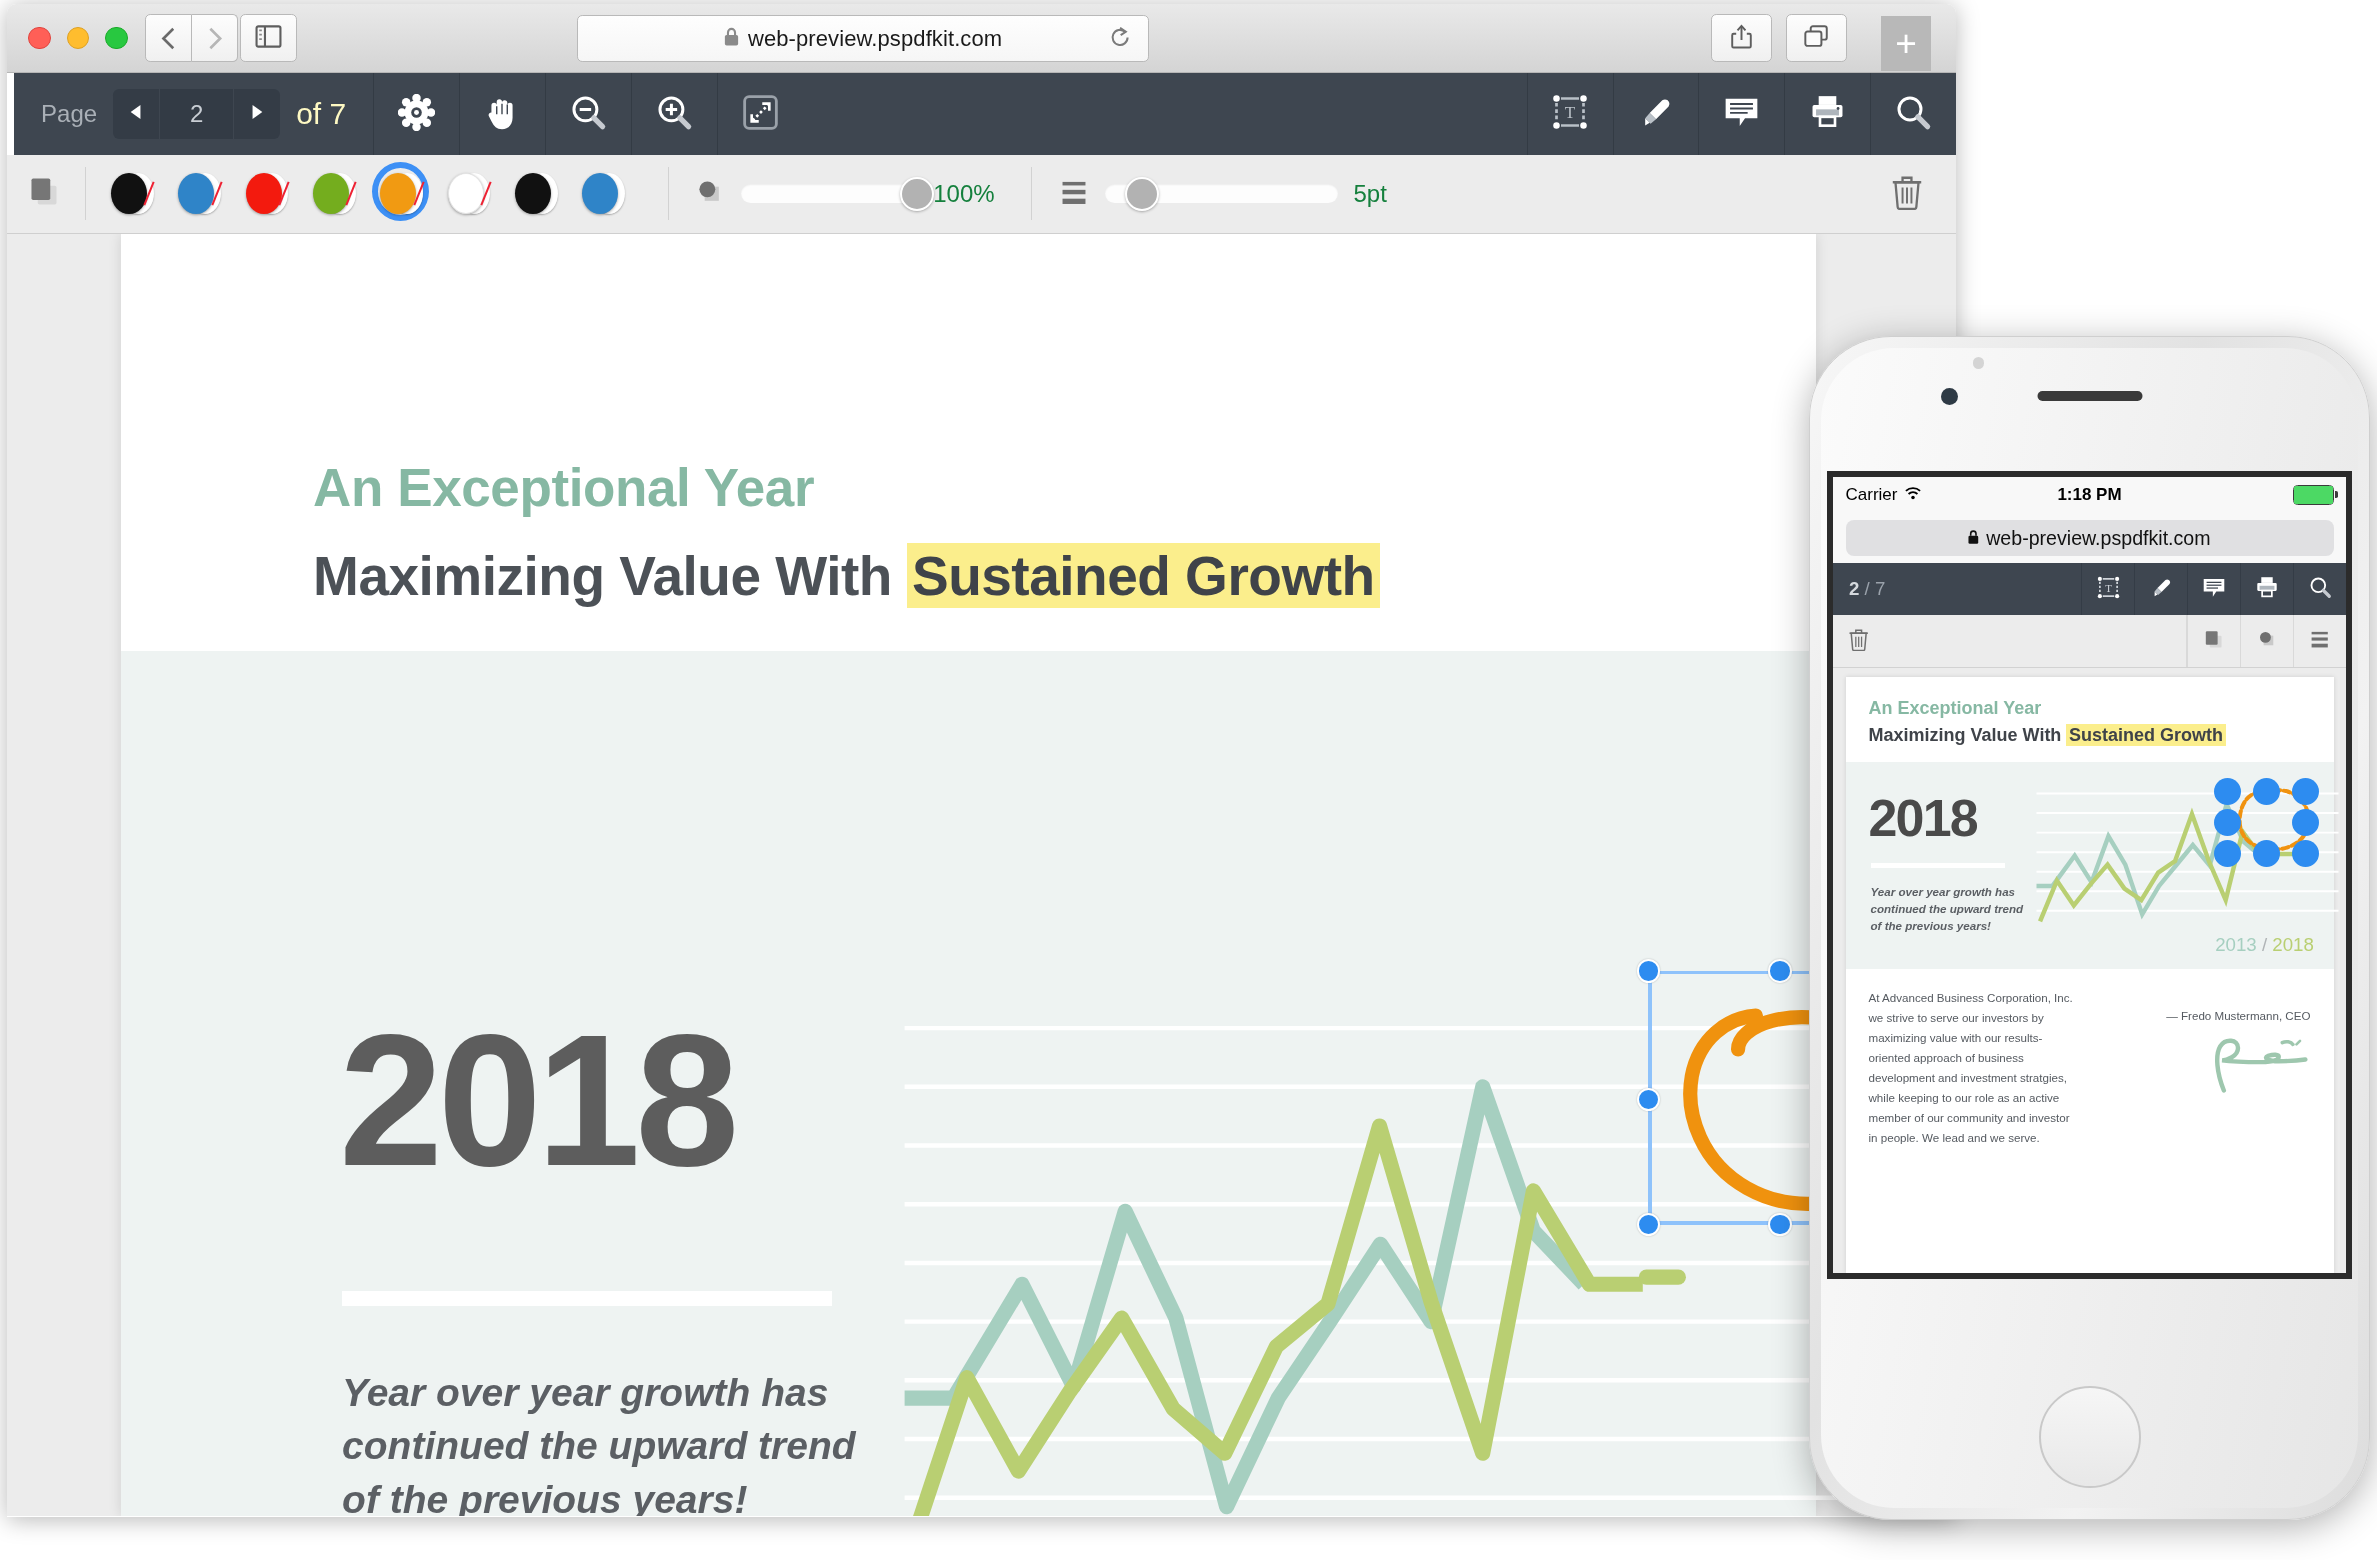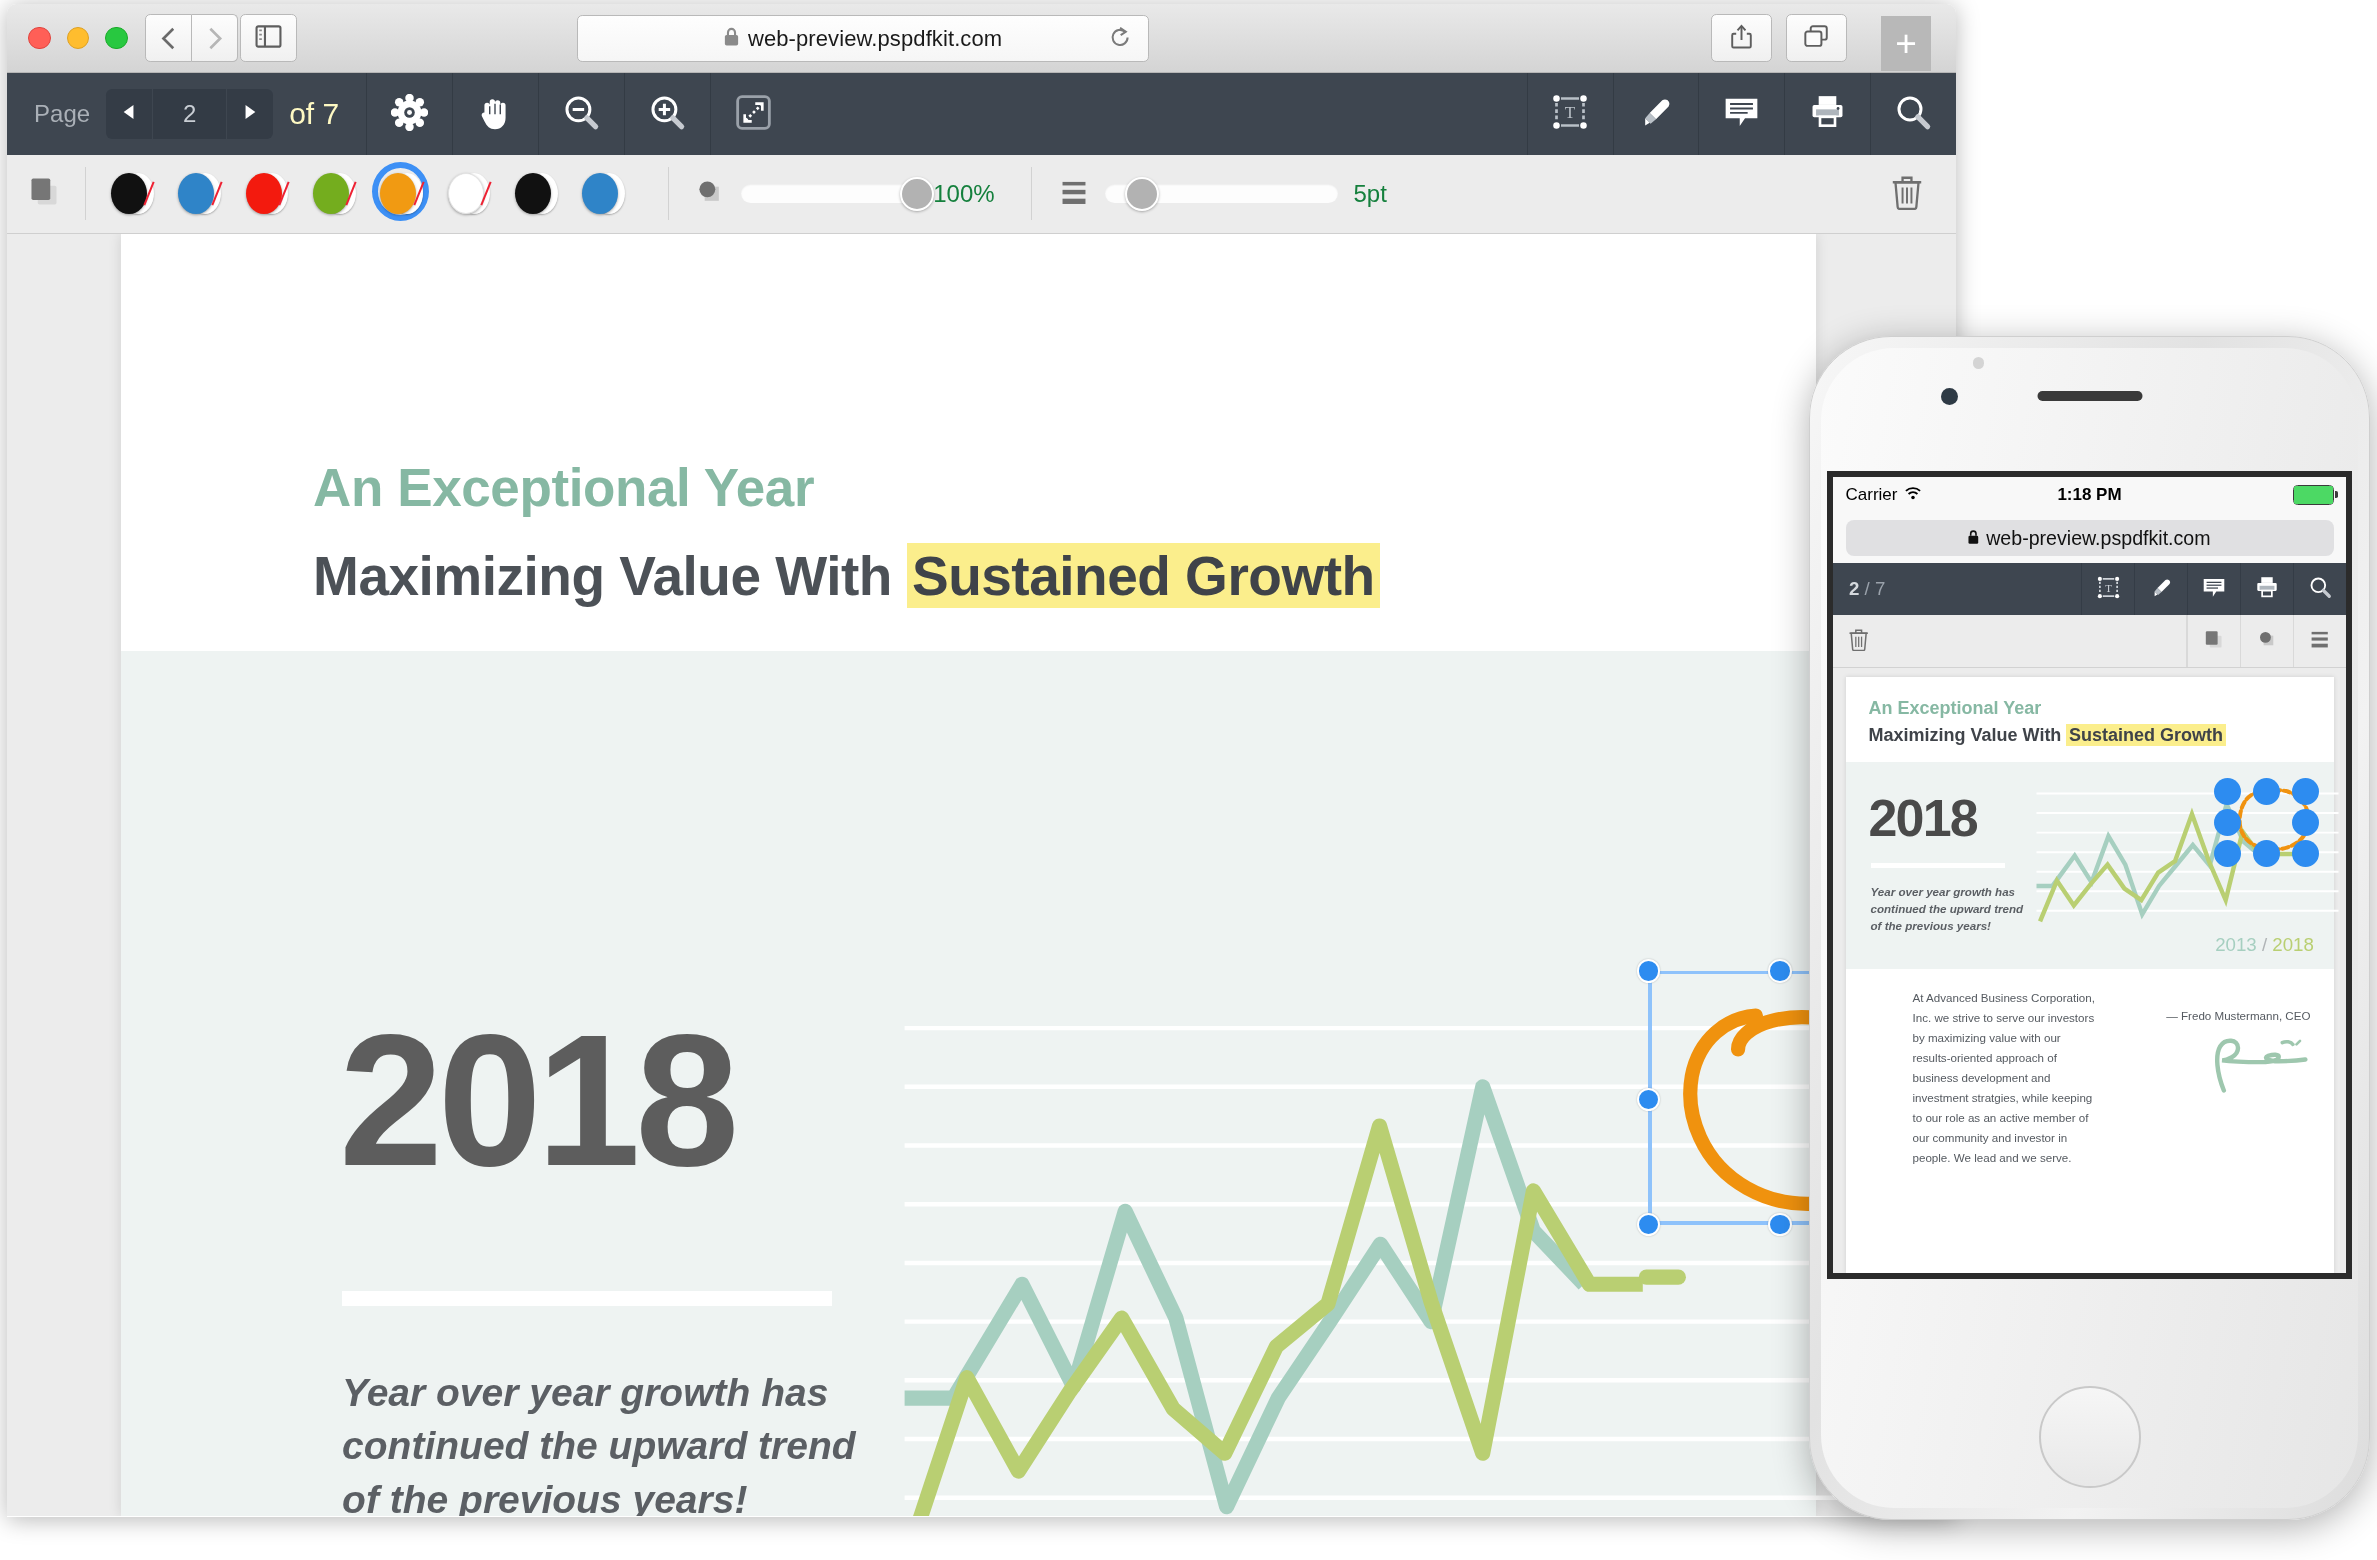--- a/index.html
+++ b/index.html
@@ -39,21 +39,21 @@
   .reload{position:absolute;right:16px;top:50%;transform:translateY(-50%);}
 
   .tbbtns{position:absolute;right:109px;top:10.7px;display:flex;gap:14.2px;}
   .tbbtn{width:59px;height:46px;background:linear-gradient(#fdfdfd,#f0f0f0);
          border:0.9px solid #b9b9b9;border-radius:5.3px;display:flex;align-items:center;justify-content:center;}
   .plustab{position:absolute;right:25px;top:12.5px;width:50px;height:55px;
            background:#b8b8b8;display:flex;align-items:center;justify-content:center;
            color:#fff;font-size:37px;font-weight:300;line-height:1;}
 
   
-  .pdftool{position:relative;height:82px;background:#3e4650;display:flex;align-items:center;}
+  .pdftool{position:relative;height:82px;background:#3e4650;display:flex;align-items:center;margin-left:7px;}
   .pdftool .sep{width:0.9px;height:82px;background:#333b44;}
   .pagegrp{display:flex;align-items:center;padding:0 27px;gap:16px;height:82px;}
   .pagelabel{color:#aab0b7;font-size:24px;}
   .pagectl{display:flex;background:#343c46;border-radius:6.2px;overflow:hidden;height:50px;align-items:center;}
   .pagectl .arrow{width:46px;height:50px;display:flex;align-items:center;justify-content:center;}
   .pagectl .pagenum{width:73px;text-align:center;color:#c9ced4;font-size:24px;
                     background:#333b45;height:50px;line-height:50px;
                     border-left:0.9px solid #3e4650;border-right:0.9px solid #3e4650;}
   .oflabel{color:#fef9c3;font-size:30px;}
   .tool-ic{width:85px;height:82px;display:flex;align-items:center;justify-content:center;}
@@ -167,21 +167,21 @@
   .ph-kick{font-size:18px;color:#86b8a3;font-weight:700;}
   .ph-tit{font-size:18px;color:#3f4349;font-weight:700;margin-top:5.3px;}
   .ph-tit .hl{padding:0.9px 2.7px;}
   .ph-green{position:relative;height:207px;background:#eef3f2;}
   .ph-year{position:absolute;left:23px;top:30px;font-size:52px;font-weight:700;color:#4a4a4a;
            letter-spacing:-1.8px;line-height:1;}
   .ph-rule{position:absolute;left:25px;top:101px;width:134px;height:5.3px;background:#fff;}
   .ph-blurb{position:absolute;left:25px;top:121px;width:160px;font-size:11.6px;line-height:1.5;
             color:#5b5f64;font-style:italic;font-weight:700;}
   .ph-legend{position:absolute;right:19.6px;bottom:12.5px;font-size:18.7px;}
-  .ph-cols{display:flex;gap:23px;padding:19.6px 23px 0;margin-left:44px;}
+  .ph-cols{display:flex;gap:23px;padding:19.6px 23px 0;}
   .ph-col{flex:1;font-size:11.6px;line-height:1.72;color:#555a60;}
   .ph-sign{text-align:right;margin-top:18px;font-size:11.6px;color:#555a60;}
   .ph-nav{height:52px;background:#f6f6f6;border-top:0.9px solid #d3d3d3;display:flex;
           align-items:center;justify-content:space-around;}
 
   .ph-sel{position:absolute;right:14.2px;top:16px;width:105px;height:89px;}
   .ph-dot{position:absolute;width:27px;height:27px;border-radius:50%;background:#2d8cf0;}
 </style>
 </head>
 <body>

